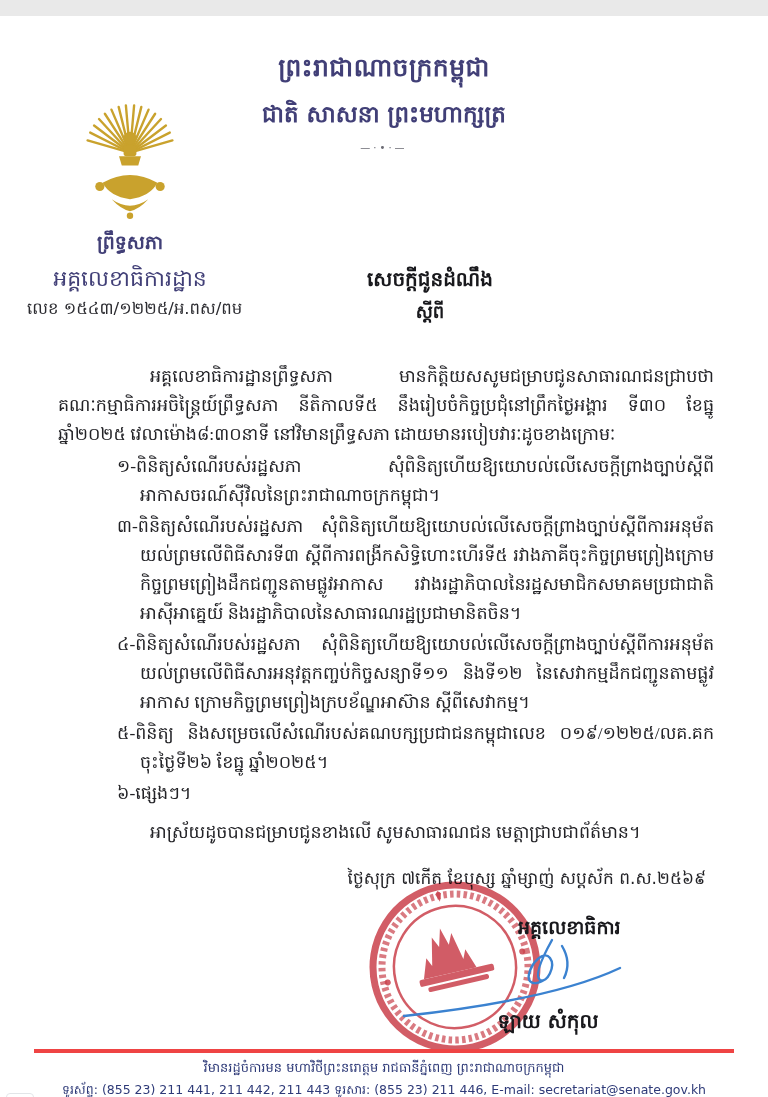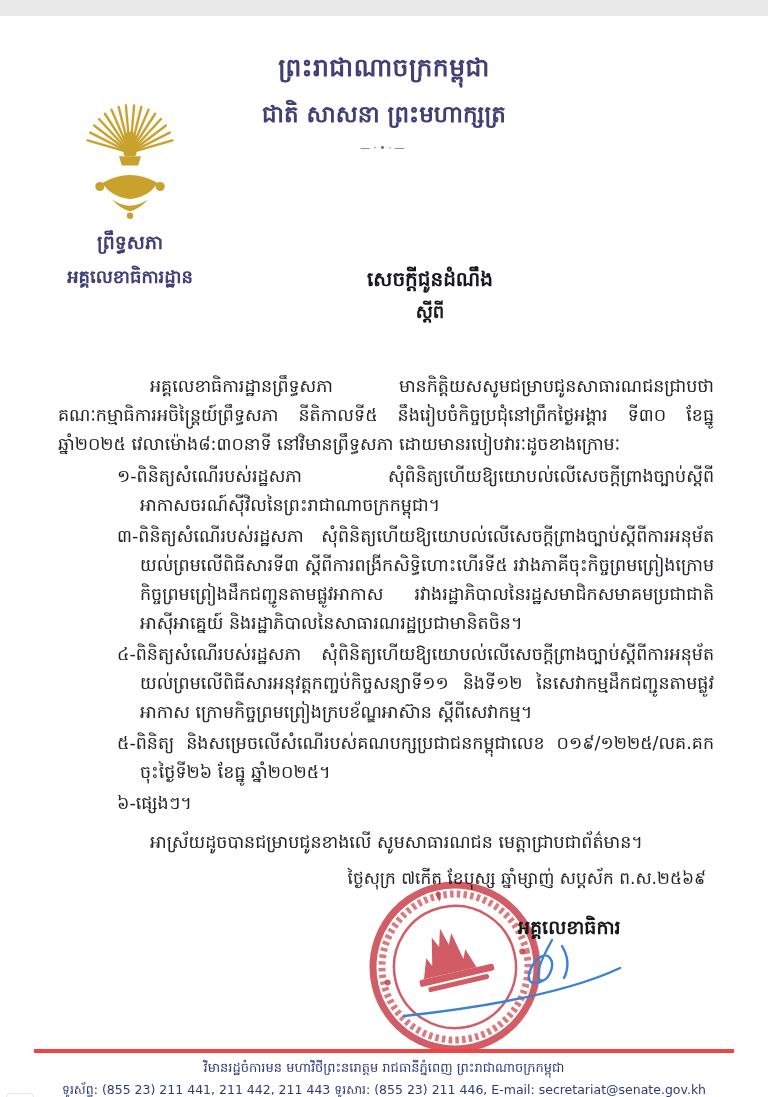--- a/index.html
+++ b/index.html
@@ -12,32 +12,32 @@
   .kingdom { position:absolute; top:36px; left:0; right:0; text-align:center;
              color:#413f77; font-weight:bold; }
   .kingdom-l1 { font-size:25px; letter-spacing:.5px; }
   .kingdom-l2 { font-size:23px; margin-top:12px; }
   .hdr-divider { position:absolute; top:126px; left:0; right:0; text-align:center;
                  font-size:10px; color:#6b6b74; letter-spacing:3px; }
   
   .left-col { position:absolute; left:38px; top:80px; width:184px; text-align:center; }
   .emblem { display:block; margin:0 auto; }
   .org-l1 { margin-top:6px; font-size:19px; font-weight:bold; color:#413f77; }
-  .org-l2 { margin-top:7px; font-size:18px; font-weight:bold; color:#413f77; }
+  .org-l2 { margin-top:7px; font-size:22px; font-weight:normal; color:#413f77; }
   .ref-no { position:absolute; left:27px; top:282px; font-size:16.5px; color:#2b2b30;
             white-space:nowrap; }
   
   .title-block { position:absolute; top:250px; left:225px; width:410px; text-align:center;
                  color:#18181c; font-weight:bold; }
   .title-l1 { font-size:20px; }
   .title-l2 { font-size:18px; margin-top:4px; }
   .title-l3 { font-size:20px; margin-top:7px; white-space:nowrap; }
   
-  .body-text { position:absolute; top:356px; left:58px; width:656px;
-               font-size:17.5px; line-height:29px; text-align:justify; color:#222226; }
+  .body-text { position:absolute; top:346px; left:58px; width:656px;
+               font-size:17.5px; line-height:29px; text-align:justify; color:#222226;font-family:Liberation Serif, serif; }
   .intro { text-indent:92px; }
   .agenda { margin-top:3px; }
   .agenda-item { margin-left:82px; text-indent:-23px; margin-top:2px; }
   .closing { text-indent:92px; margin-top:10px; }
   
   .date-block { position:absolute; right:62px; top:847px; text-align:right;
                 font-size:17px; line-height:31px; color:#222226; }
   .seal { position:absolute; left:364px; top:864px; mix-blend-mode:multiply;
           transform:rotate(-13deg); opacity:.92; }
   .sig-title { position:absolute; left:518px; top:899px; font-size:19px; font-weight:bold;
@@ -95,20 +95,21 @@
         <path d="M20,95 Q50,78 80,95 Q72,110 50,113 Q28,110 20,95 z"></path>
         <circle cx="17" cy="99" r="5"></circle>
           <circle cx="83" cy="99" r="5"></circle>
         <path d="M30,113 Q50,127 70,113 Q60,124 50,126 Q40,124 30,113 z"></path>
         <circle cx="50" cy="131" r="3.5"></circle>
       </g>
     </svg>
     <div class="org-l1">ព្រឹទ្ធសភា</div>
     <div class="org-l2">អគ្គលេខាធិការដ្ឋាន</div>
   </div>
+  <div class="ref-no">លេខ ១៥៤៣/១២២៥/អ.ពស/ពម</div>
 
   <div class="title-block">
     <div class="title-l1">សេចក្តីជូនដំណឹង</div>
     <div class="title-l2">ស្តីពី</div>
   </div>
 
   <div class="body-text">
     <div class="intro">អគ្គលេខាធិការដ្ឋានព្រឹទ្ធសភា មានកិត្តិយសសូមជម្រាបជូនសាធារណជនជ្រាបថា គណៈកម្មាធិការអចិន្ត្រៃយ៍ព្រឹទ្ធសភា នីតិកាលទី៥ នឹងរៀបចំកិច្ចប្រជុំនៅព្រឹកថ្ងៃអង្គារ ទី៣០ ខែធ្នូ ឆ្នាំ២០២៥ វេលាម៉ោង៨:៣០នាទី នៅវិមានព្រឹទ្ធសភា ដោយមានរបៀបវារៈដូចខាងក្រោមៈ</div>
     <div class="agenda">
       <div class="agenda-item">១-ពិនិត្យសំណើរបស់រដ្ឋសភា សុំពិនិត្យហើយឱ្យយោបល់លើសេចក្តីព្រាងច្បាប់ស្តីពីអាកាសចរណ៍ស៊ីវិលនៃព្រះរាជាណាចក្រកម្ពុជា។</div>
@@ -141,20 +142,21 @@
   </svg>
 
   <div class="sig-title">អគ្គលេខាធិការ</div>
   <svg class="sig-ink" width="250" height="95" viewBox="0 0 250 95">
     <g stroke="#3b82d0" stroke-width="2.4" fill="none" stroke-linecap="round">
       <path d="M160,12 C150,30 142,48 148,52 C155,56 164,38 158,30 C152,22 140,34 137,46 C135,55 142,58 152,52"></path>
       <path d="M170,18 C176,28 178,38 172,50"></path>
       <path d="M228,40 C190,58 120,76 12,88"></path>
     </g>
   </svg>
+  <div class="sig-name">ឡាយ សំកុល</div>
 
   <div class="footer">
     <div class="footer-l1">វិមានរដ្ឋចំការមន មហាវិថីព្រះនរោត្តម រាជធានីភ្នំពេញ ព្រះរាជាណាចក្រកម្ពុជា</div>
     <div class="footer-l2">ទូរស័ព្ទ: (855 23) 211 441, 211 442, 211 443 ទូរសារ: (855 23) 211 446, E-mail: secretariat@senate.gov.kh</div>
   </div>
 
   <div class="crop-badge">
     <div class="pill"></div>
     <div class="stub"></div>
   </div>

